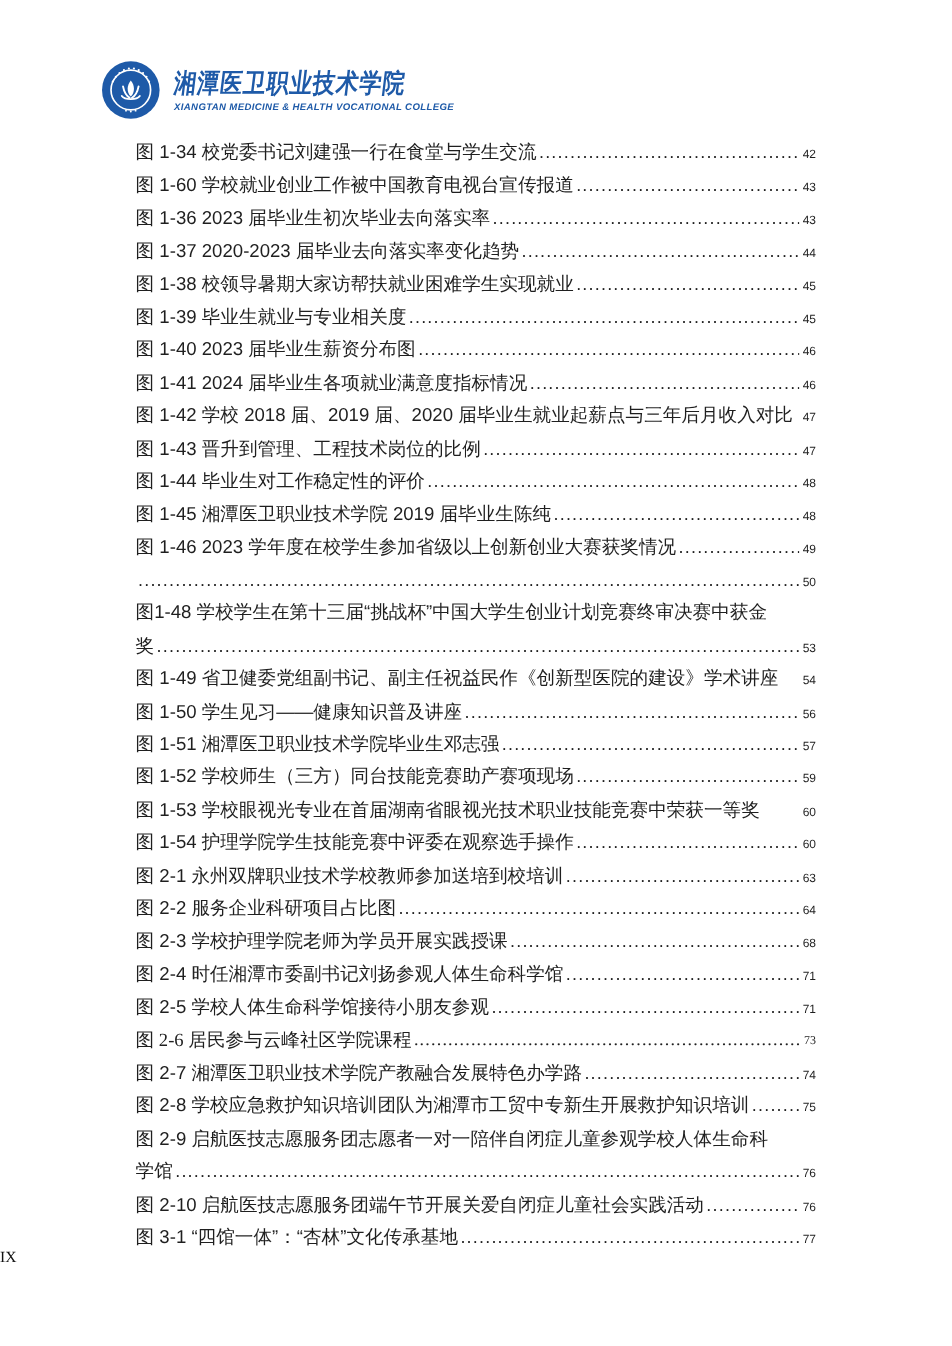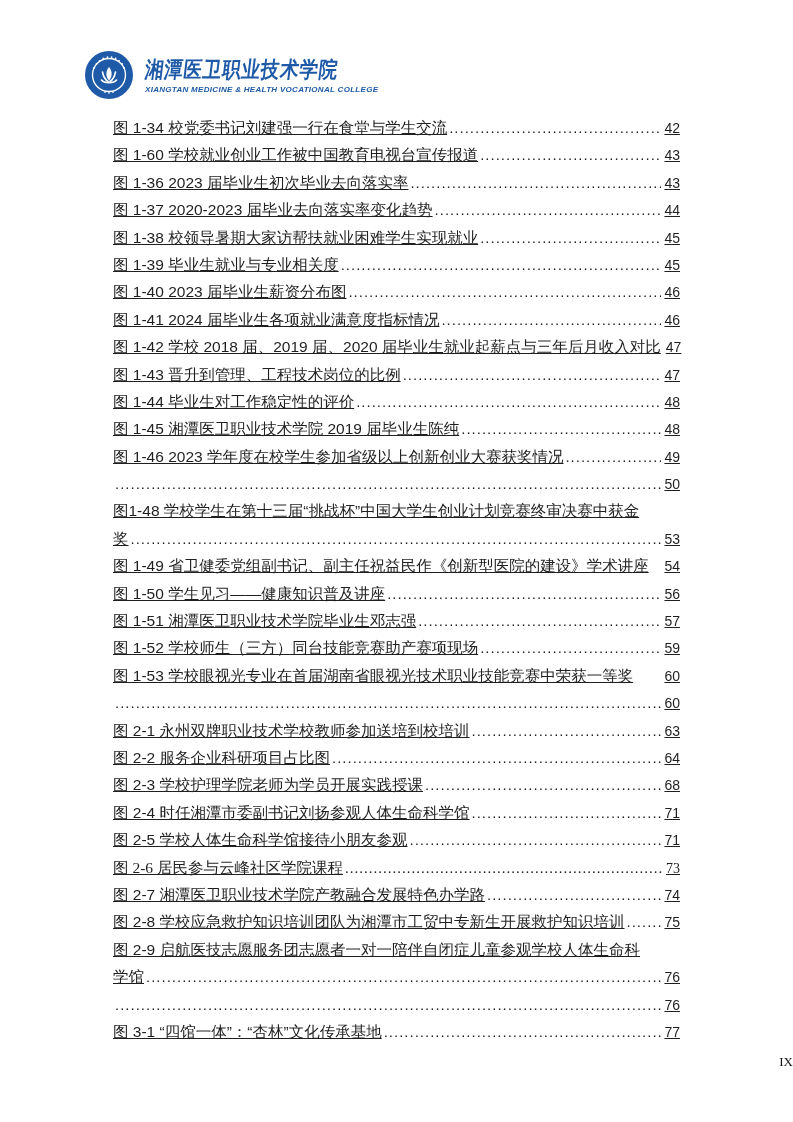--- a/index.html
+++ b/index.html
@@ -30,38 +30,38 @@
   
   .toc-list{
     position:absolute;left:113px;top:114px;width:567px;
   }
   .toc-row{
     display:flex;align-items:baseline;
     height:27.4px;
     font-size:15.5px;line-height:27.4px;
     white-space:nowrap;
   }
-  .toc-row.serif{font-family:"Liberation Serif","DejaVu Serif",serif;}
-  .toc-row-text{flex:0 0 auto;text-decoration:underline;}
+  .toc-row.serif{font-family:"Liberation Serif","DejaVu Serif",serif;align-items:center;}
+  .toc-row-text{flex:0 0 auto;}
   .toc-leader{
     flex:1 1 auto;
     overflow:hidden;
     white-space:nowrap;
     font-size:15px;
     letter-spacing:1px;
     margin:0 3px 0 2px;
     min-width:0;
   }
-  .toc-row-page{flex:0 0 auto;font-size:14px;text-decoration:underline;}
+  .toc-row-page{flex:0 0 auto;font-size:10px;}
   
   .footer{
     position:absolute;left:0;top:1040px;width:100%;
-    text-align:right;
+    text-align:left;
     font-family:"Liberation Serif","DejaVu Serif",serif;
-    font-size:13px;color:#111;margin-top:14px;
+    font-size:13px;color:#111;
   }
 </style>
 </head>
 <body>
 
 <div class="page">
 
   <div class="header-logo">
     <svg class="seal" viewBox="0 0 50 50" aria-hidden="true">
       <circle cx="25" cy="25" r="24" fill="#1e5aa8"></circle>
@@ -194,20 +194,21 @@
       <span class="toc-row-text">图 1-52 学校师生（三方）同台技能竞赛助产赛项现场</span>
       <span class="toc-leader">............................................................................................................................................................................................................................................................................................................</span>
       <span class="toc-row-page">59</span>
     </div>
       <div class="toc-row">
       <span class="toc-row-text">图 1-53 学校眼视光专业在首届湖南省眼视光技术职业技能竞赛中荣获一等奖</span>
       <span class="toc-leader"></span>
       <span class="toc-row-page">60</span>
     </div>
       <div class="toc-row">
+      <span class="toc-row-text">图 1-54 护理学院学生技能竞赛中评委在观察选手操作</span>
       <span class="toc-leader">............................................................................................................................................................................................................................................................................................................</span>
       <span class="toc-row-page">60</span>
     </div>
       <div class="toc-row">
       <span class="toc-row-text">图 2-1 永州双牌职业技术学校教师参加送培到校培训</span>
       <span class="toc-leader">............................................................................................................................................................................................................................................................................................................</span>
       <span class="toc-row-page">63</span>
     </div>
       <div class="toc-row">
       <span class="toc-row-text">图 2-2 服务企业科研项目占比图</span>
@@ -247,20 +248,21 @@
       <div class="toc-row">
       <span class="toc-row-text">图 2-9 启航医技志愿服务团志愿者一对一陪伴自闭症儿童参观学校人体生命科</span>
 
     </div>
       <div class="toc-row">
       <span class="toc-row-text">学馆</span>
       <span class="toc-leader">............................................................................................................................................................................................................................................................................................................</span>
       <span class="toc-row-page">76</span>
     </div>
       <div class="toc-row">
+      <span class="toc-row-text">图 2-10 启航医技志愿服务团端午节开展关爱自闭症儿童社会实践活动</span>
       <span class="toc-leader">............................................................................................................................................................................................................................................................................................................</span>
       <span class="toc-row-page">76</span>
     </div>
       <div class="toc-row">
       <span class="toc-row-text">图 3-1 “四馆一体”：“杏林”文化传承基地</span>
       <span class="toc-leader">............................................................................................................................................................................................................................................................................................................</span>
       <span class="toc-row-page">77</span>
     </div>
     </div>
 

